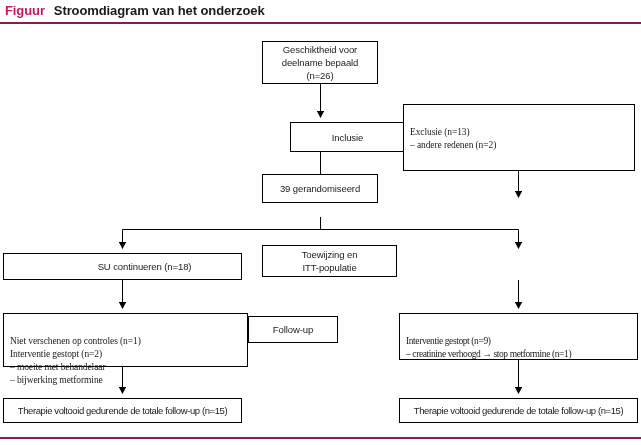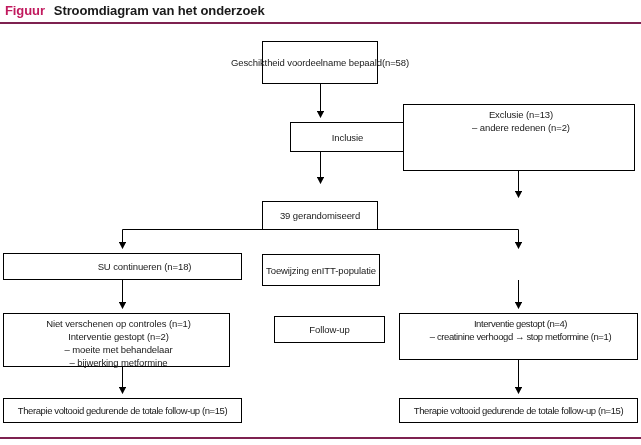--- a/index.html
+++ b/index.html
@@ -49,43 +49,44 @@
     box-sizing: border-box;
     border: 1px solid #000;
     background: #fff;
     color: #1a1a1a;
     font-size: 9.5px;
     line-height: 13px;
     letter-spacing: -0.1px;
   }
   .box.center {
     display: flex;
-    flex-direction: row;
+    flex-direction: column;
     align-items: center;
     justify-content: center;
     text-align: center;
   }
   .box.left {
-    padding: 3px 2px 0 6px;
-    text-align: center;
+    padding: 21px 2px 0 6px;
+    text-align: left;
+    font-family: Liberation Serif, serif;
   }
   .box.left .line { white-space: nowrap; }
   .box.tight { letter-spacing: -0.4px; }
   .box.center .line { white-space: nowrap; }
 
   
   .b-eligibility     { left: 262px; top: 41px;  width: 116px; height: 43px; }
   .b-inclusie        { left: 261px; top: 122px; width: 115px; height: 30px; margin-left: 29px; }
   .b-exclusie        { left: 403px; top: 104px; width: 232px; height: 67px; padding-top: 5px; }
-  .b-randomized      { left: 262px; top: 201px; width: 116px; height: 29px; }
+  .b-randomized      { left: 262px; top: 174px; width: 116px; height: 29px; }
   .b-su-continueren  { left: 3px;   top: 253px; width: 239px; height: 27px; padding-left: 44px; }
-  .b-toewijzing      { left: 262px; top: 254px; width: 118px; height: 32px; }
+  .b-toewijzing      { left: 262px; top: 245px; width: 135px; height: 32px; }
   .b-su-stoppen      { left: 399px; top: 253px; width: 239px; height: 27px; }
-  .b-left-dropout    { left: 3px;   top: 313px; width: 227px; height: 54px; padding-top: 2px; }
-  .b-followup        { left: 274px; top: 316px; width: 111px; height: 27px; }
+  .b-left-dropout    { left: 3px;   top: 313px; width: 245px; height: 54px; padding-top: 2px; }
+  .b-followup        { left: 248px; top: 316px; width: 90px; height: 27px; }
   .b-right-dropout   { left: 399px; top: 313px; width: 239px; height: 47px; }
   .b-left-completed  { left: 3px;   top: 398px; width: 239px; height: 25px; }
   .b-right-completed { left: 399px; top: 398px; width: 239px; height: 25px; }
 </style>
 </head>
 <body>
 
 <div class="page">
 
   <div class="header">
@@ -109,21 +110,21 @@
     <path d="M518.5 229.5 L518.5 248" stroke="#000" stroke-width="1" fill="none" marker-end="url(#arrow)"></path>
     <path d="M122.5 280 L122.5 308" stroke="#000" stroke-width="1" fill="none" marker-end="url(#arrow)"></path>
     <path d="M518.5 280 L518.5 308" stroke="#000" stroke-width="1" fill="none" marker-end="url(#arrow)"></path>
     <path d="M122.5 367 L122.5 393" stroke="#000" stroke-width="1" fill="none" marker-end="url(#arrow)"></path>
     <path d="M518.5 360 L518.5 393" stroke="#000" stroke-width="1" fill="none" marker-end="url(#arrow)"></path>
   </svg>
 
   <div class="box center b-eligibility">
     <div class="line">Geschiktheid voor</div>
     <div class="line">deelname bepaald</div>
-    <div class="line">(n=58)</div>
+    <div class="line">(n=26)</div>
   </div>
 
   <div class="box center b-inclusie">
     <div class="line">Inclusie</div>
   </div>
 
   <div class="box left b-exclusie">
     <div class="line">Exclusie (n=13)</div>
     <div class="line">– andere redenen (n=2)</div>
   </div>
@@ -147,21 +148,21 @@
     <div class="line">Interventie gestopt (n=2)</div>
     <div class="line">– moeite met behandelaar</div>
     <div class="line">– bijwerking metformine</div>
   </div>
 
   <div class="box center b-followup">
     <div class="line">Follow-up</div>
   </div>
 
   <div class="box left tight b-right-dropout">
-    <div class="line">Interventie gestopt (n=4)</div>
+    <div class="line">Interventie gestopt (n=9)</div>
     <div class="line">– creatinine verhoogd → stop metformine (n=1)</div>
   </div>
 
   <div class="box center tight b-left-completed">
     <div class="line">Therapie voltooid gedurende de totale follow-up (n=15)</div>
   </div>
 
   <div class="box center tight b-right-completed">
     <div class="line">Therapie voltooid gedurende de totale follow-up (n=15)</div>
   </div>

